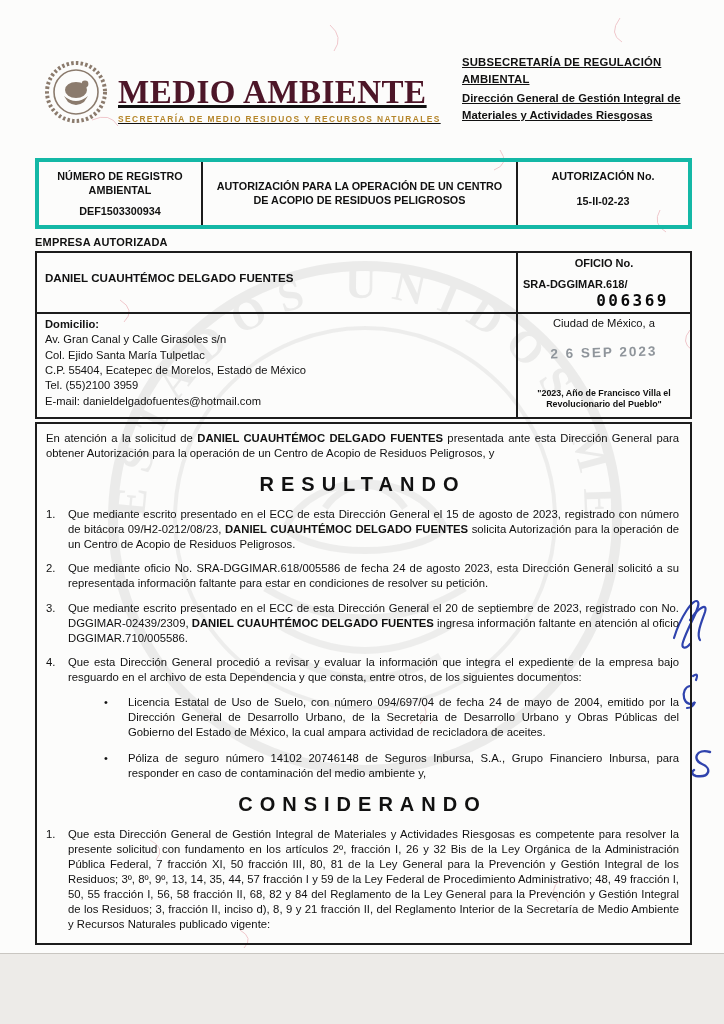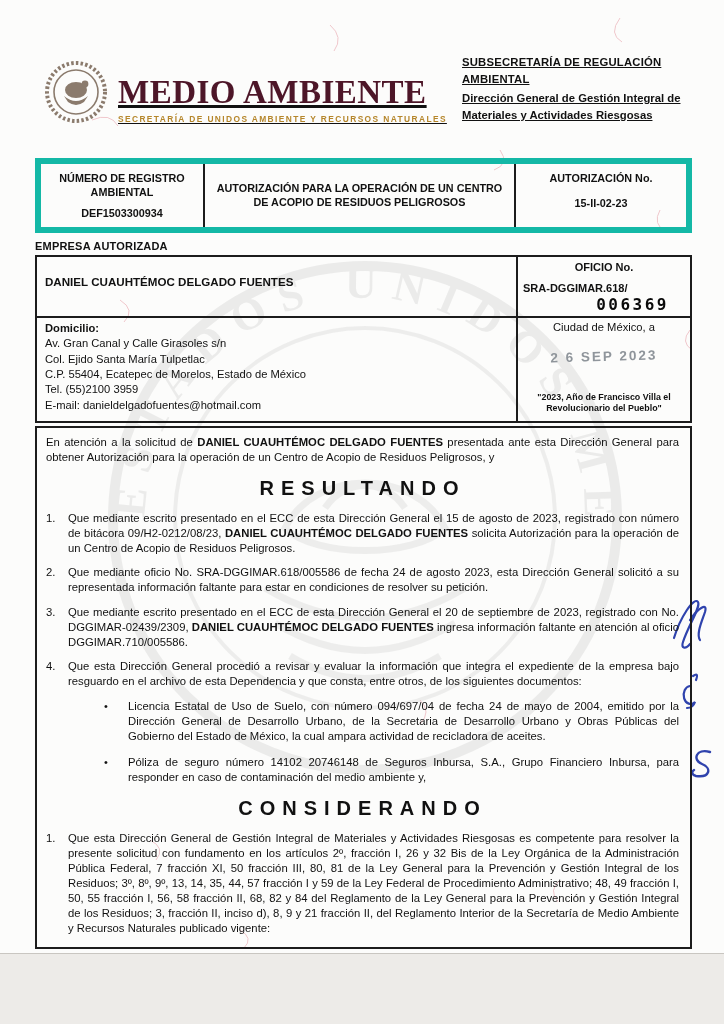--- a/index.html
+++ b/index.html
@@ -34,21 +34,21 @@
   }
   .office{margin-left:auto;width:248px;padding-top:12px;font-weight:bold;font-size:11.3px;line-height:1.5;}
   .office .l1{letter-spacing:.2px;}
   .office .l2{margin-top:2px;}
 
   
   .content{position:relative;z-index:2;padding:0 32px 0 35px;}
   .tbl1{
     margin-top:34px;
     display:grid;grid-template-columns:162px 1fr 172px;
-    border:6px solid #14b8a6;
+    border:4px solid #14b8a6;
   }
   .tbl1 .cell{padding:7px 10px;text-align:center;font-weight:bold;font-size:10.8px;line-height:1.3;}
   .tbl1 .cell + .cell{border-left:2px solid #1c1c1c;}
   .tbl1 .val{margin-top:7px;}
   .tbl1 .c3 .val{margin-top:11px;}
   .tbl1 .c2{display:flex;align-items:center;justify-content:center;}
 
   .sec-label{font-weight:bold;font-size:11px;margin-top:7px;letter-spacing:.2px;}
 
   
@@ -137,21 +137,21 @@
       <circle cx="32" cy="32" r="29" fill="none" stroke="#8b7b6d" stroke-width="4" stroke-dasharray="2.5 2.2"></circle>
       <circle cx="32" cy="32" r="22" fill="none" stroke="#8b7b6d" stroke-width="1.6"></circle>
       <g fill="#8b7b6d">
         <ellipse cx="32" cy="30" rx="11" ry="8"></ellipse>
         <path d="M20,36 q12,10 24,0 l-4,6 q-8,6 -16,0 Z"></path>
         <circle cx="41" cy="24" r="3.4"></circle>
       </g>
     </svg>
     <div class="brand">
       <div class="brand-title">MEDIO AMBIENTE</div>
-      <div class="brand-sub">SECRETARÍA DE UNIDOS AMBIENTE Y RECURSOS NATURALES</div>
+      <div class="brand-sub">SECRETARÍA DE MEDIO RESIDUOS Y RECURSOS NATURALES</div>
     </div>
     <div class="office">
       <div class="l1">SUBSECRETARÍA DE REGULACIÓN AMBIENTAL</div>
       <div class="l2">Dirección General de Gestión Integral de Materiales y Actividades Riesgosas</div>
     </div>
   </div>
 
   <div class="content">
 
     <div class="tbl1">

